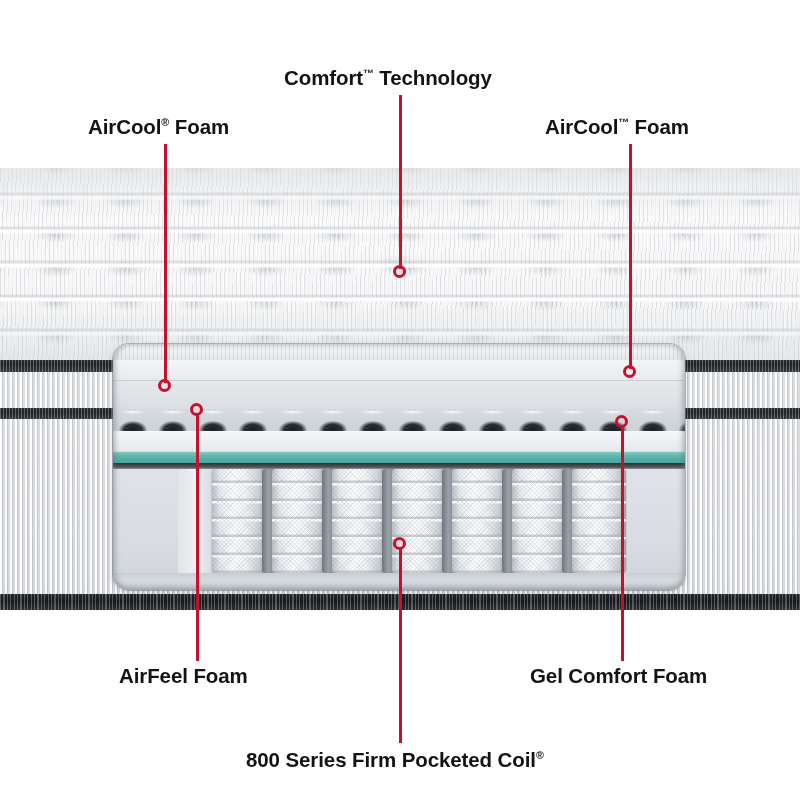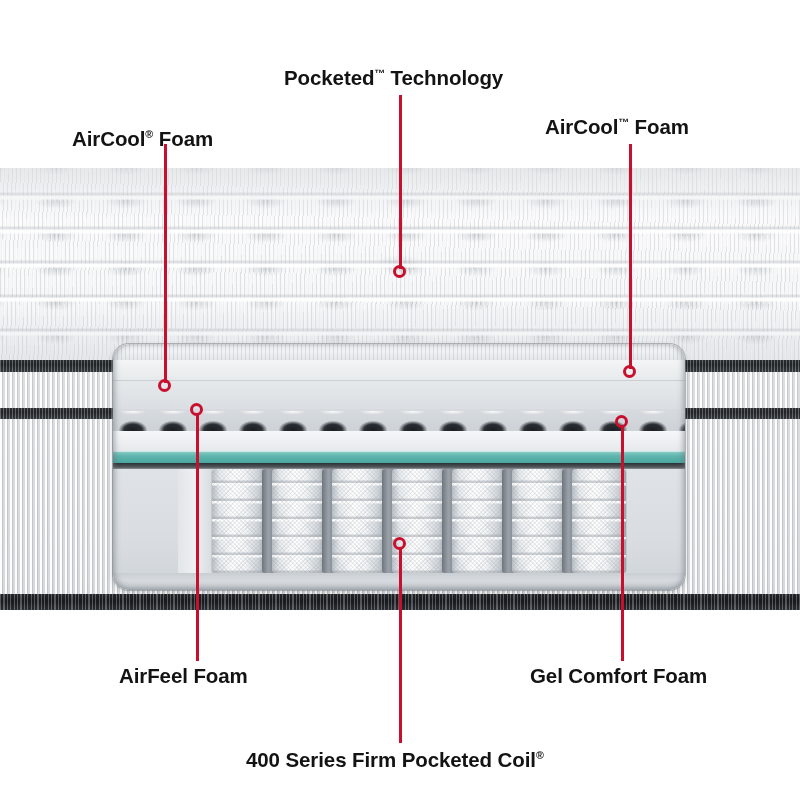--- a/index.html
+++ b/index.html
@@ -288,31 +288,31 @@
       <div class="coil-base"></div>
     </div>
     <div class="cut-inner-shadow"></div>
   </div>
 
   <div class="foundation"></div>
 
   <div id="callout-layer">
       <div class="leader" style="left: 399px; top: 95px; height: 174px;"></div>
       <div class="marker" style="left: 393px; top: 265px;"></div>
-      <div class="label" style="left: 284px; top: 68px;"><span>Pocketed</span><sup>™</sup><span> Technology</span></div>
+      <div class="label" style="left: 284px; top: 68px;"><span>Comfort</span><sup>™</sup><span> Technology</span></div>
       <div class="leader" style="left: 164px; top: 144px; height: 239px;"></div>
       <div class="marker" style="left: 158px; top: 379px;"></div>
-      <div class="label" style="left: 72px; top: 117px; margin-top: 12px;"><span>AirCool</span><sup>®</sup><span> Foam</span></div>
+      <div class="label" style="left: 88px; top: 117px;"><span>AirCool</span><sup>®</sup><span> Foam</span></div>
       <div class="leader" style="left: 629px; top: 144px; height: 225px;"></div>
       <div class="marker" style="left: 623px; top: 365px;"></div>
       <div class="label" style="left: 545px; top: 117px;"><span>AirCool</span><sup>™</sup><span> Foam</span></div>
       <div class="leader" style="left: 196px; top: 413px; height: 248px;"></div>
       <div class="marker" style="left: 190px; top: 403px;"></div>
       <div class="label" style="left: 119px; top: 666px;"><span>AirFeel Foam</span></div>
       <div class="leader" style="left: 621px; top: 425px; height: 236px;"></div>
       <div class="marker" style="left: 615px; top: 415px;"></div>
       <div class="label" style="left: 530px; top: 666px;"><span>Gel Comfort Foam</span></div>
       <div class="leader" style="left: 399px; top: 547px; height: 196px;"></div>
       <div class="marker" style="left: 393px; top: 537px;"></div>
-      <div class="label" style="left: 246px; top: 750px;"><span>400 Series Firm Pocketed Coil</span><sup>®</sup></div>
+      <div class="label" style="left: 246px; top: 750px;"><span>800 Series Firm Pocketed Coil</span><sup>®</sup></div>
     </div>
 
 </div>
 
 </body></html>

